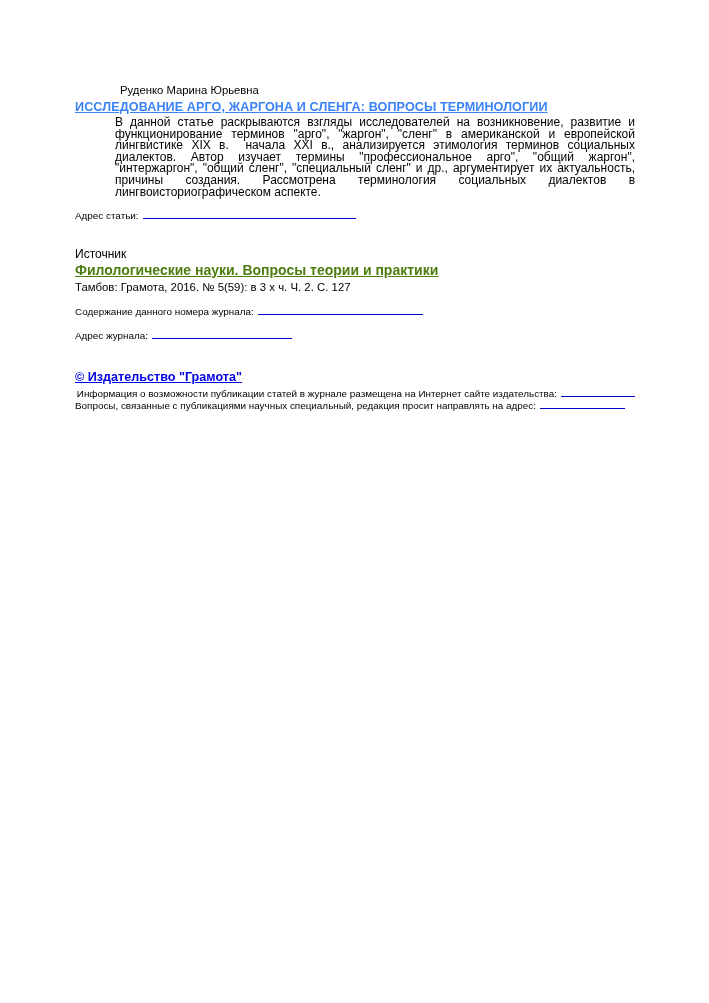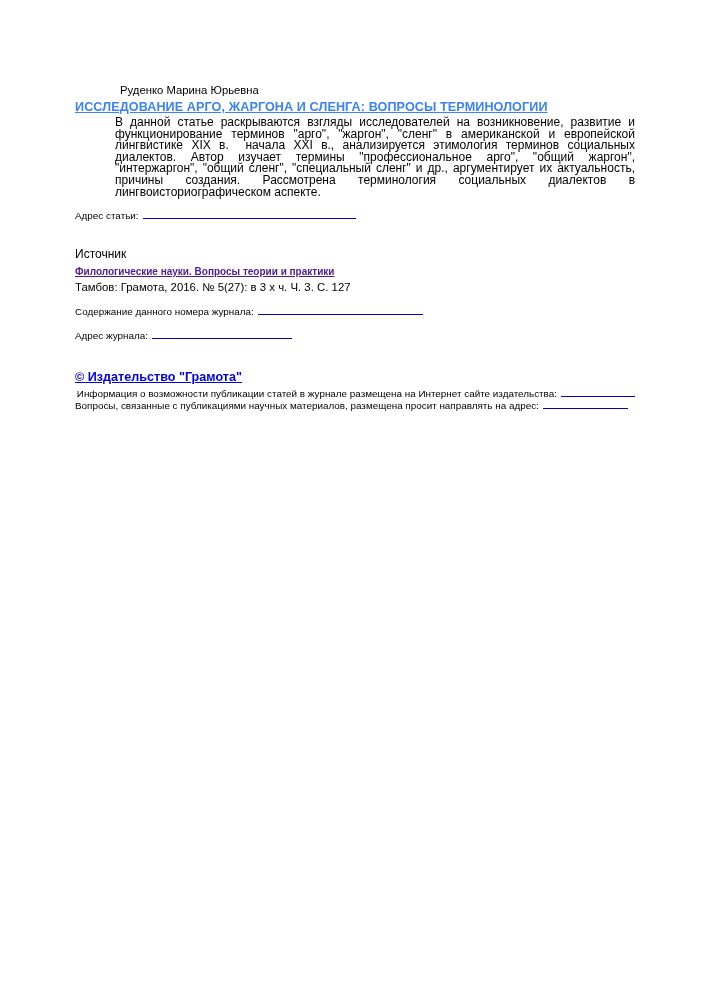--- a/index.html
+++ b/index.html
@@ -49,22 +49,22 @@
   }
   .blank.article  { width:213px; }
   .blank.journal  { width:140px; }
   .blank.contents { width:165px; }
   .blank.site     { width:74px; }
   .blank.mail     { width:85px; }
   .section-source { margin-top:26px; }
   .source-heading { font-size:12px; line-height:13px; }
   .journal-link {
     display:inline;
-    font-size:10px; line-height:13.5px; font-weight:bold;
-    color:#4c1d95; text-decoration:underline;
+    font-size:14px; line-height:13.5px; font-weight:bold;
+    color:#4d7c0f; text-decoration:underline;
     cursor:pointer;
   }
   .imprint { font-size:11.4px; line-height:14px; margin-top:0.5px; }
   .section-publisher { margin-top:25px; }
   .publisher-link {
     display:inline;
     font-size:12.6px; line-height:13px; font-weight:bold;
     color:#0000e6; text-decoration:underline;
     cursor:pointer;
   }
@@ -92,39 +92,39 @@
       <span>Адрес статьи:</span><span class="blank article"></span>
     </div>
 
     <div class="section-source">
       <div class="source-heading">Источник</div>
 
       <div>
         <span class="journal-link">Филологические науки. Вопросы теории и практики</span>
       </div>
 
-      <div class="imprint">Тамбов: Грамота, 2016. № 5(27): в 3 х ч. Ч. 3. С. 127</div>
+      <div class="imprint">Тамбов: Грамота, 2016. № 5(59): в 3 х ч. Ч. 2. С. 127</div>
 
       <div class="field-line">
         <span>Содержание данного номера журнала:</span><span class="blank contents"></span>
       </div>
 
       <div class="field-line">
         <span>Адрес журнала:</span><span class="blank journal"></span>
       </div>
     </div>
 
     <div class="section-publisher">
       <div>
         <span class="publisher-link">© Издательство "Грамота"</span>
       </div>
 
       <div class="info-line first-info">
         <span>Информация о возможности публикации статей в журнале размещена на Интернет сайте издательства:</span><span class="blank site"></span>
       </div>
 
       <div class="info-line">
-        <span>Вопросы, связанные с публикациями научных материалов, размещена просит направлять на адрес:</span><span class="blank mail"></span>
+        <span>Вопросы, связанные с публикациями научных специальный, редакция просит направлять на адрес:</span><span class="blank mail"></span>
       </div>
     </div>
 
   </div>
 </div>
 
 </body></html>

